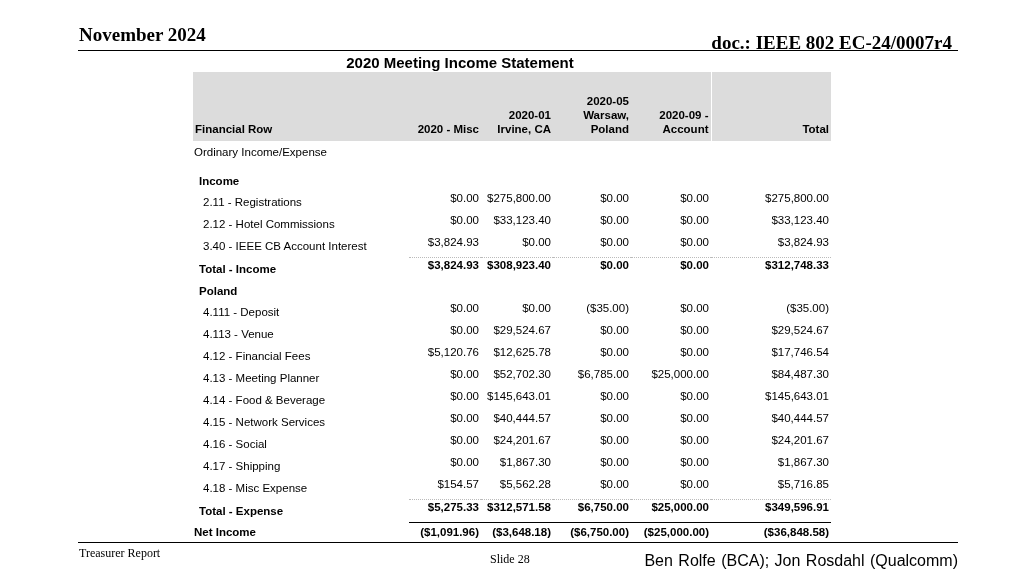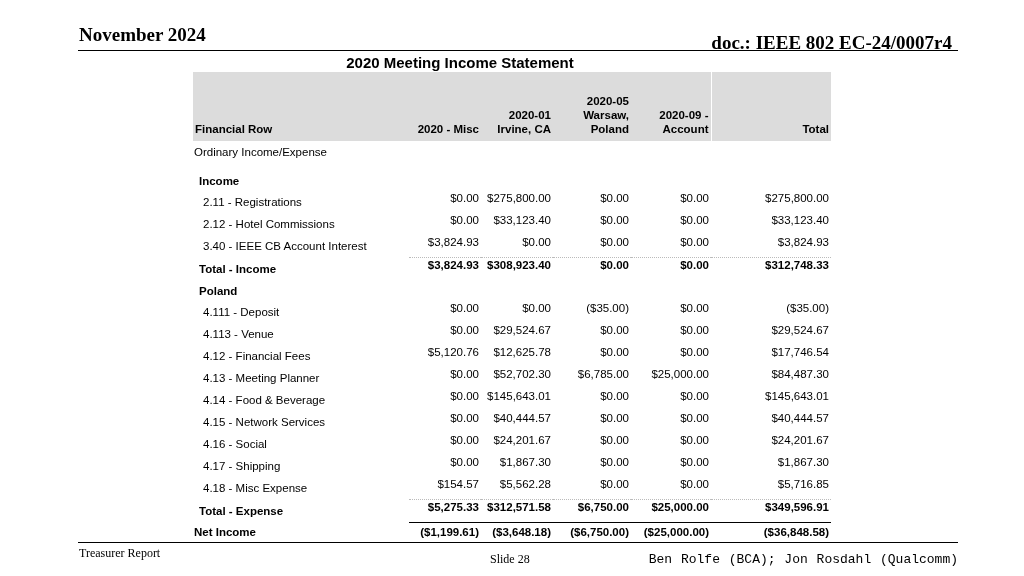--- a/index.html
+++ b/index.html
@@ -42,21 +42,21 @@
   tr.total td { font-weight: bold; }
   tr.total td.name { padding-left: 6px; }
   tr.total td.num { vertical-align: top; padding-top: 1px; border-top: 1px dotted #bbb; }
   tr.net td { font-weight: bold; height: 18px; }
   tr.net td.name { padding-left: 1px; }
   tr.net td.num { border-top: 1px solid #000; }
   tr.spacer td { height: 8px; }
   .foot-rule { position: absolute; left: 78px; right: 66px; top: 542px; border-top: 1px solid #000; }
   .foot-left { position: absolute; left: 79px; top: 546px; font-family: "Liberation Serif", serif; font-size: 12px; }
   .foot-center { position: absolute; left: 490px; top: 552px; font-family: "Liberation Serif", serif; font-size: 12px; }
-  .foot-right { position: absolute; right: 66px; top: 552px; font-family: Liberation Mono, monospace; font-size: 13px; word-spacing: 1px; }
+  .foot-right { position: absolute; right: 66px; top: 552px; font-family: Liberation Sans, sans-serif; font-size: 16px; word-spacing: 1px; }
 </style>
 </head>
 <body>
 
 <div class="hdr-left">November 2024</div>
 <div class="hdr-right">doc.: IEEE 802 EC-24/0007r4</div>
 <div class="hdr-rule"></div>
 
 <div class="title">2020 Meeting Income Statement</div>
 
@@ -215,21 +215,21 @@
         <tr class="total">
           <td class="name">Total - Expense</td>
           <td class="num">$5,275.33</td>
           <td class="num">$312,571.58</td>
           <td class="num">$6,750.00</td>
           <td class="num">$25,000.00</td>
           <td class="num">$349,596.91</td>
         </tr>
         <tr class="net">
           <td class="name">Net Income</td>
-          <td class="num">($1,199.61)</td>
+          <td class="num">($1,091.96)</td>
           <td class="num">($3,648.18)</td>
           <td class="num">($6,750.00)</td>
           <td class="num">($25,000.00)</td>
           <td class="num">($36,848.58)</td>
         </tr>
       </tbody>
   </table>
 </div>
 
 <div class="foot-rule"></div>

